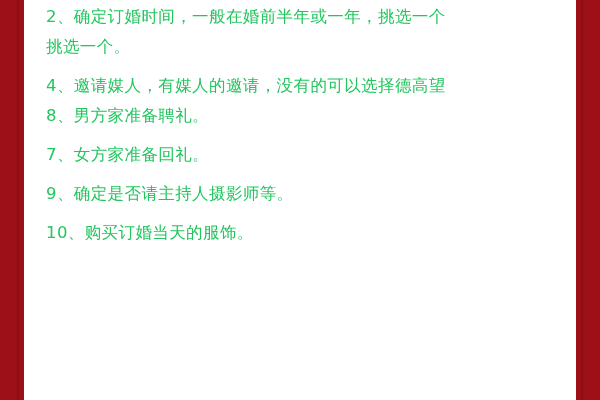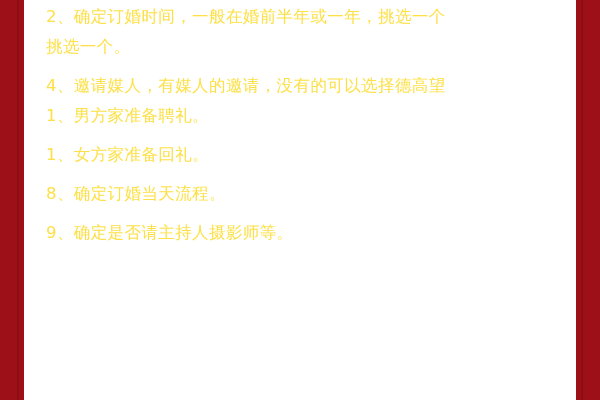--- a/index.html
+++ b/index.html
@@ -53,21 +53,21 @@
     top: 0;
     right: 24px;
     bottom: 0;
     padding: 0 22px;
     box-sizing: border-box;
     display: flex;
     flex-direction: column;
     justify-content: flex-start;
   }
   .line {
-    color: #fde047;
+    color: #22c55e;
     font-size: 16.5px;
     line-height: 30px;
     letter-spacing: 0.4px;
     white-space: pre-wrap;
     text-align: left;
   }
   .line.first {
     margin-top: 2px;
   }
   .para {
@@ -86,18 +86,18 @@
 
 <div class="page">
   <div class="inner-panel"></div>
   <div class="rule rule-left"></div>
   <div class="rule rule-right"></div>
 
   <div class="content">
     <div class="line first">2、确定订婚时间，一般在婚前半年或一年，挑选一个</div>
     <div class="line para">挑选一个。</div>
     <div class="line">4、邀请媒人，有媒人的邀请，没有的可以选择德高望</div>
-    <div class="line para">1、男方家准备聘礼。</div>
-    <div class="line para">1、女方家准备回礼。</div>
-    <div class="line para">8、确定订婚当天流程。</div>
+    <div class="line para">8、男方家准备聘礼。</div>
+    <div class="line para">7、女方家准备回礼。</div>
     <div class="line para">9、确定是否请主持人摄影师等。</div>
+    <div class="line para-tight last-clipped">10、购买订婚当天的服饰。</div>
   </div>
 </div>
 
 </body></html>

